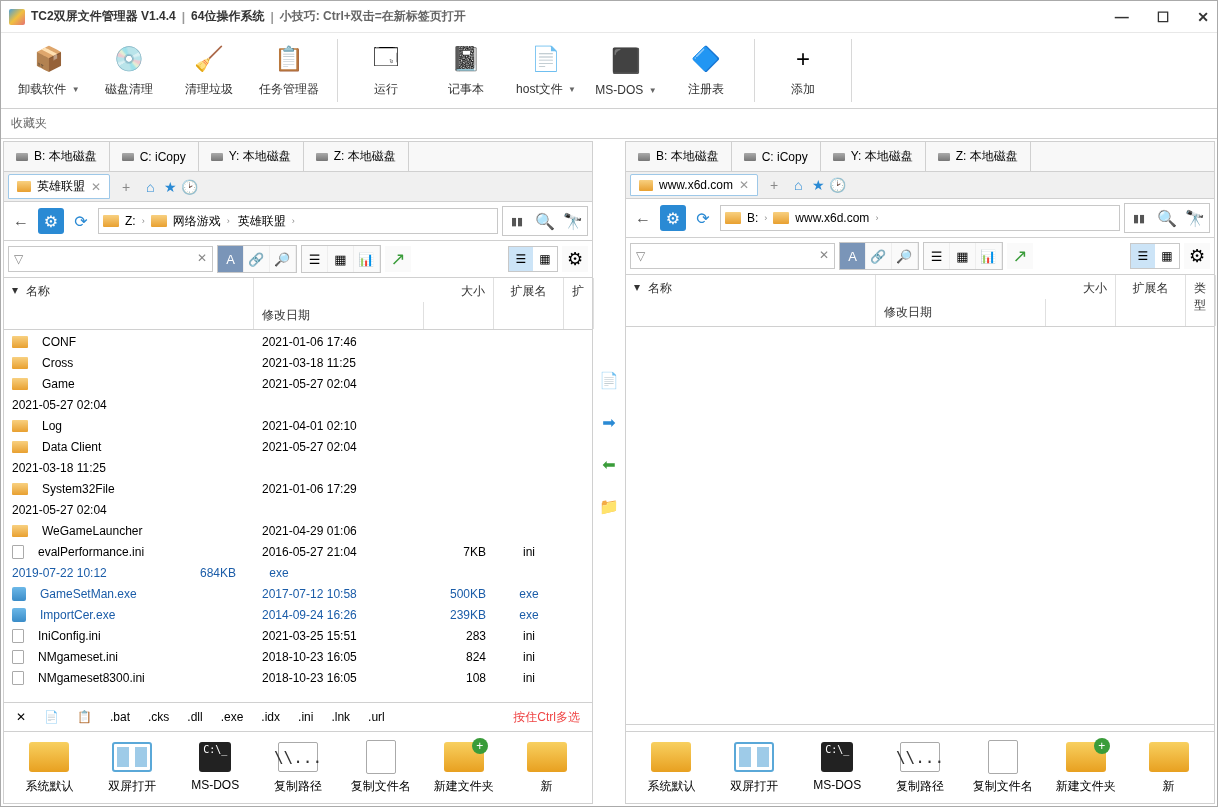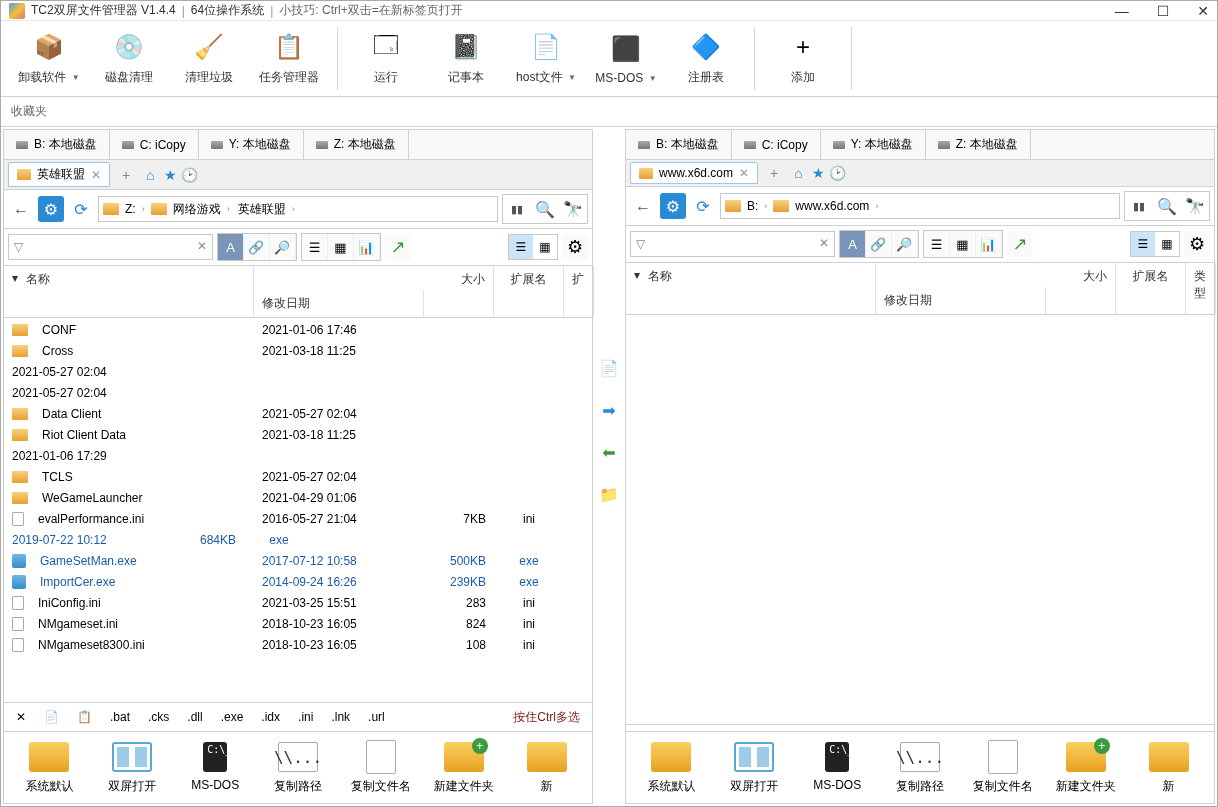--- a/index.html
+++ b/index.html
@@ -1,19 +1,19 @@
 <!DOCTYPE html>
 <html><head>
 <meta charset="utf-8">
 <style>
 * { box-sizing: border-box; margin: 0; padding: 0; font-family: "Microsoft YaHei", "Segoe UI", sans-serif; font-size: 12px; }
 body { background: #fff; width: 1218px; height: 807px; overflow: hidden; border: 1px solid #aaa; display: flex; flex-direction: column; }
 
 
-.titlebar { height: 20px; display: flex; align-items: center; padding: 0 8px; background: #fff; border-bottom: 1px solid #e8e8e8; }
+.titlebar { height: 32px; display: flex; align-items: center; padding: 0 8px; background: #fff; border-bottom: 1px solid #e8e8e8; font-weight: bold; }
 .titlebar .app-icon { width: 16px; height: 16px; margin-right: 6px; background: linear-gradient(135deg,#4a9fd8,#f0c040,#e57373); border-radius: 2px; }
 .titlebar .t-text { color: #333; }
 .titlebar .t-sep { color: #999; margin: 0 6px; }
 .titlebar .t-tip { color: #666; text-align: right; }
 .titlebar .win-controls { margin-left: auto; display: flex; gap: 28px; }
 .titlebar .win-controls span { cursor: pointer; color: #333; font-size: 14px; }
 
 
 .big-toolbar { display: flex; padding: 6px 8px; border-bottom: 1px solid #d0d0d0; background: #fff; }
 .big-toolbar .group { display: flex; border-right: 1px solid #d8d8d8; padding-right: 8px; margin-right: 8px; }
@@ -83,29 +83,29 @@
 .row .col { padding: 1px 8px; overflow: hidden; white-space: nowrap; text-overflow: ellipsis; }
 .row .fico { width: 16px; height: 12px; background: linear-gradient(#f8d080,#e8a030); border-radius: 1px; display: inline-block; margin-right: 6px; vertical-align: middle; flex-shrink: 0; }
 .row .fico.file { background: #fff; border: 1px solid #aaa; height: 14px; width: 12px; }
 .row .fico.exe { background: linear-gradient(#6cb8e8,#3a8cc8); height: 14px; width: 14px; border-radius: 2px; }
 .row.blue { color: #1a5ca8; }
 .row.blue .col { color: #1a5ca8; }
 
 
 .ext-bar { display: flex; align-items: center; border-top: 1px solid #d0d0d0; padding: 3px 4px; gap: 2px; }
 .ext-bar .eb { padding: 4px 8px; cursor: pointer; border-radius: 2px; font-size: 12px; }
-.ext-bar .hint { margin-left: auto; color: #7f1d1d; margin-right: 8px; }
+.ext-bar .hint { margin-left: auto; color: #ef4444; margin-right: 8px; }
 
 
 .bottom-bar { display: flex; padding: 6px 4px; border-top: 1px solid #d0d0d0; background: #fff; overflow: hidden; }
 .bb-btn { display: flex; flex-direction: column; align-items: center; width: 90px; padding: 2px; cursor: pointer; border-radius: 3px; }
 .bb-btn .ico { width: 40px; height: 34px; margin-bottom: 4px; display: flex; align-items: center; justify-content: center; font-size: 28px; }
 .folder-ico { width: 40px; height: 30px; background: linear-gradient(#f8d060,#e8a020); border-radius: 3px; position: relative; }
 .folder-ico.new::after { content: "+"; position: absolute; top: -4px; right: -4px; background: #3a9c3a; color: #fff; border-radius: 50%; width: 16px; height: 16px; font-size: 12px; display:flex; align-items:center; justify-content:center; }
-.dos-ico { width: 24px; height: 30px; background: #222; border-radius: 3px; color: #fff; display: flex; align-items: flex-start; padding: 2px 4px; font-family: monospace; font-size: 10px; }
+.dos-ico { width: 32px; height: 30px; background: #222; border-radius: 3px; color: #fff; display: flex; align-items: flex-start; padding: 2px 4px; font-family: monospace; font-size: 10px; }
 .dual-ico { width: 40px; height: 30px; background: #fff; border: 2px solid #5aa8d8; border-radius: 3px; display: flex; }
 .dual-ico::before, .dual-ico::after { content: ""; flex:1; background: #9ecbe8; margin: 3px; }
 .copy-ico { width: 40px; height: 30px; background: #fff; border: 1px solid #aaa; border-radius: 2px; color: #333; font-family: monospace; display:flex; align-items:center; justify-content:center; font-size: 16px; }
 .doc-ico { width: 30px; height: 34px; background: #fff; border: 1px solid #aaa; border-radius: 2px; }
 
 
 .file-list::-webkit-scrollbar { width: 16px; }
 .file-list::-webkit-scrollbar-thumb { background: #c0c0c0; border: 3px solid #f0f0f0; border-radius: 8px; }
 .file-list::-webkit-scrollbar-track { background: #f0f0f0; }
 
@@ -277,62 +277,72 @@
           <div class="col col-name col-name-inner">
             <span class="fico"></span>
             <span>Cross</span>
           </div>
           <div class="col col-date">2021-03-18 11:25</div>
           <div class="col col-size"></div>
           <div class="col col-ext"></div>
           <div class="col col-attr"></div>
         </div>
         <div class="row">
+          <div class="col col-name col-name-inner">
+            <span class="fico"></span>
+            <span>Game</span>
+          </div>
           <div class="col col-date">2021-05-27 02:04</div>
           <div class="col col-size"></div>
           <div class="col col-ext"></div>
           <div class="col col-attr"></div>
         </div>
         <div class="row">
           <div class="col col-date">2021-05-27 02:04</div>
+          <div class="col col-size"></div>
+          <div class="col col-ext"></div>
+          <div class="col col-attr"></div>
+        </div>
+        <div class="row">
+          <div class="col col-name col-name-inner">
+            <span class="fico"></span>
+            <span>Log</span>
+          </div>
+          <div class="col col-date">2021-04-01 02:10</div>
           <div class="col col-size"></div>
           <div class="col col-ext"></div>
           <div class="col col-attr"></div>
         </div>
         <div class="row">
           <div class="col col-name col-name-inner">
             <span class="fico"></span>
             <span>Data Client</span>
           </div>
           <div class="col col-date">2021-05-27 02:04</div>
           <div class="col col-size"></div>
           <div class="col col-ext"></div>
           <div class="col col-attr"></div>
         </div>
         <div class="row">
+          <div class="col col-date">2021-03-18 11:25</div>
+          <div class="col col-size"></div>
+          <div class="col col-ext"></div>
+          <div class="col col-attr"></div>
+        </div>
+        <div class="row">
           <div class="col col-name col-name-inner">
             <span class="fico"></span>
-            <span>Riot Client Data</span>
-          </div>
-          <div class="col col-date">2021-03-18 11:25</div>
-          <div class="col col-size"></div>
-          <div class="col col-ext"></div>
-          <div class="col col-attr"></div>
-        </div>
-        <div class="row">
+            <span>System32File</span>
+          </div>
           <div class="col col-date">2021-01-06 17:29</div>
           <div class="col col-size"></div>
           <div class="col col-ext"></div>
           <div class="col col-attr"></div>
         </div>
         <div class="row">
-          <div class="col col-name col-name-inner">
-            <span class="fico"></span>
-            <span>TCLS</span>
-          </div>
           <div class="col col-date">2021-05-27 02:04</div>
           <div class="col col-size"></div>
           <div class="col col-ext"></div>
           <div class="col col-attr"></div>
         </div>
         <div class="row">
           <div class="col col-name col-name-inner">
             <span class="fico"></span>
             <span>WeGameLauncher</span>
           </div>

